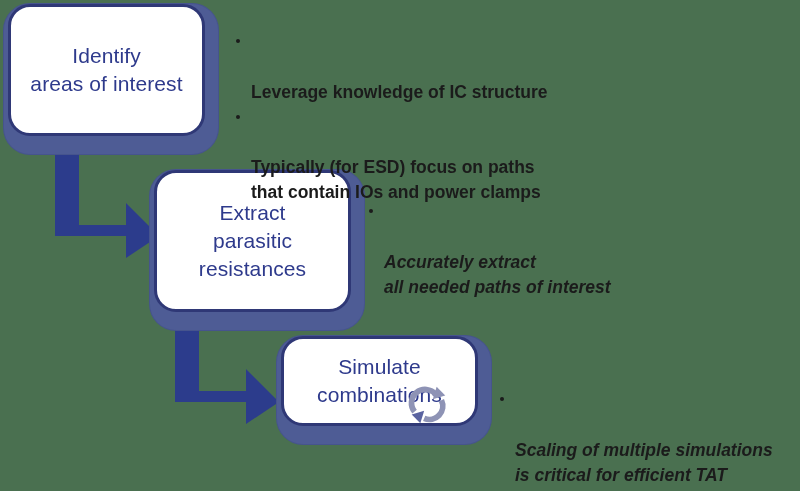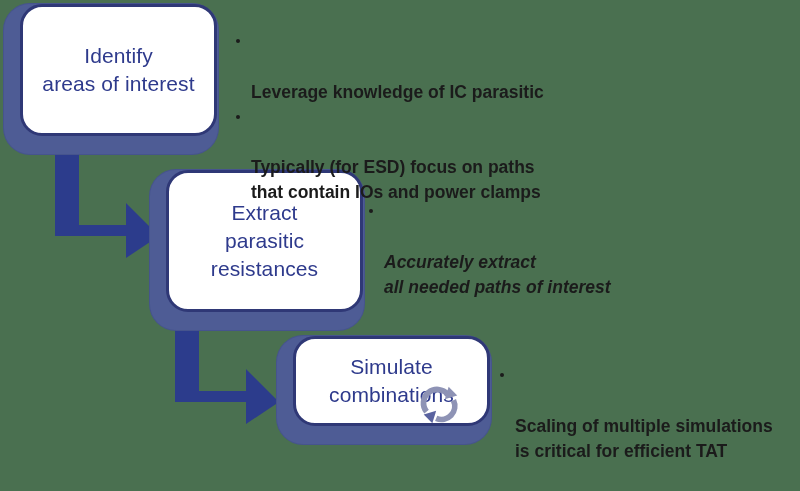--- a/index.html
+++ b/index.html
@@ -28,21 +28,21 @@
     left: 0;
     top: 0;
     width: 100%;
     height: 100%;
     border-radius: 26px;
     background: #4e5c95;
     box-shadow: 0 0 0 1px #46548d;
   }
   .node .plate {
     position: absolute;
-    left: 16px;
+    left: 4px;
     top: 0;
     width: calc(100% - 17px);
     height: calc(100% - 18px);
     border-radius: 22px;
     background: #ffffff;
     border: 3px solid #2f3876;
     box-sizing: border-box;
     display: flex;
     align-items: center;
     justify-content: center;
@@ -148,41 +148,41 @@
         <polygon points="33,6 42,15 29,19" fill="#8e93b5"></polygon>
         <polygon points="16,44 7,35 20,31" fill="#5a63a0"></polygon>
       </svg>
     </div>
   </div>
 
   <div class="bullets" style="left:234px; top:30px; width:400px;">
     <ul>
       <li>
         <span class="dot"></span>
-        <span>Leverage knowledge of IC parasitic</span>
+        <span>Leverage knowledge of IC structure</span>
       </li>
       <li>
         <span class="dot"></span>
         <span>Typically (for ESD) focus on paths
 that contain IOs and power clamps</span>
       </li>
     </ul>
   </div>
 
   <div class="bullets" style="left:367px; top:200px; width:330px;font-style:italic;">
     <ul>
       <li>
         <span class="dot"></span>
         <span>Accurately extract
 all needed paths of interest</span>
       </li>
     </ul>
   </div>
 
-  <div class="bullets" style="left:498px; top:364px; width:300px;">
+  <div class="bullets" style="left:498px; top:388px; width:300px;font-style:italic;">
     <ul>
       <li>
         <span class="dot"></span>
         <span>Scaling of multiple simulations
 is critical for efficient TAT</span>
       </li>
     </ul>
   </div>
 
 </div>

